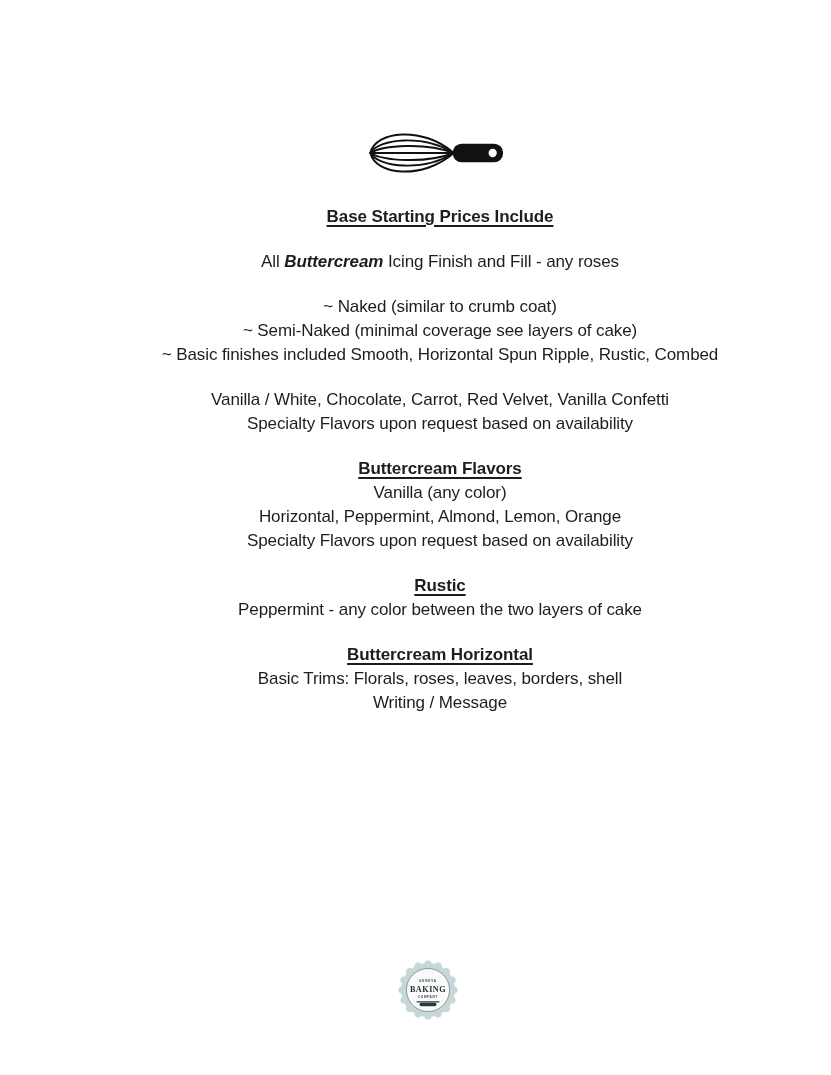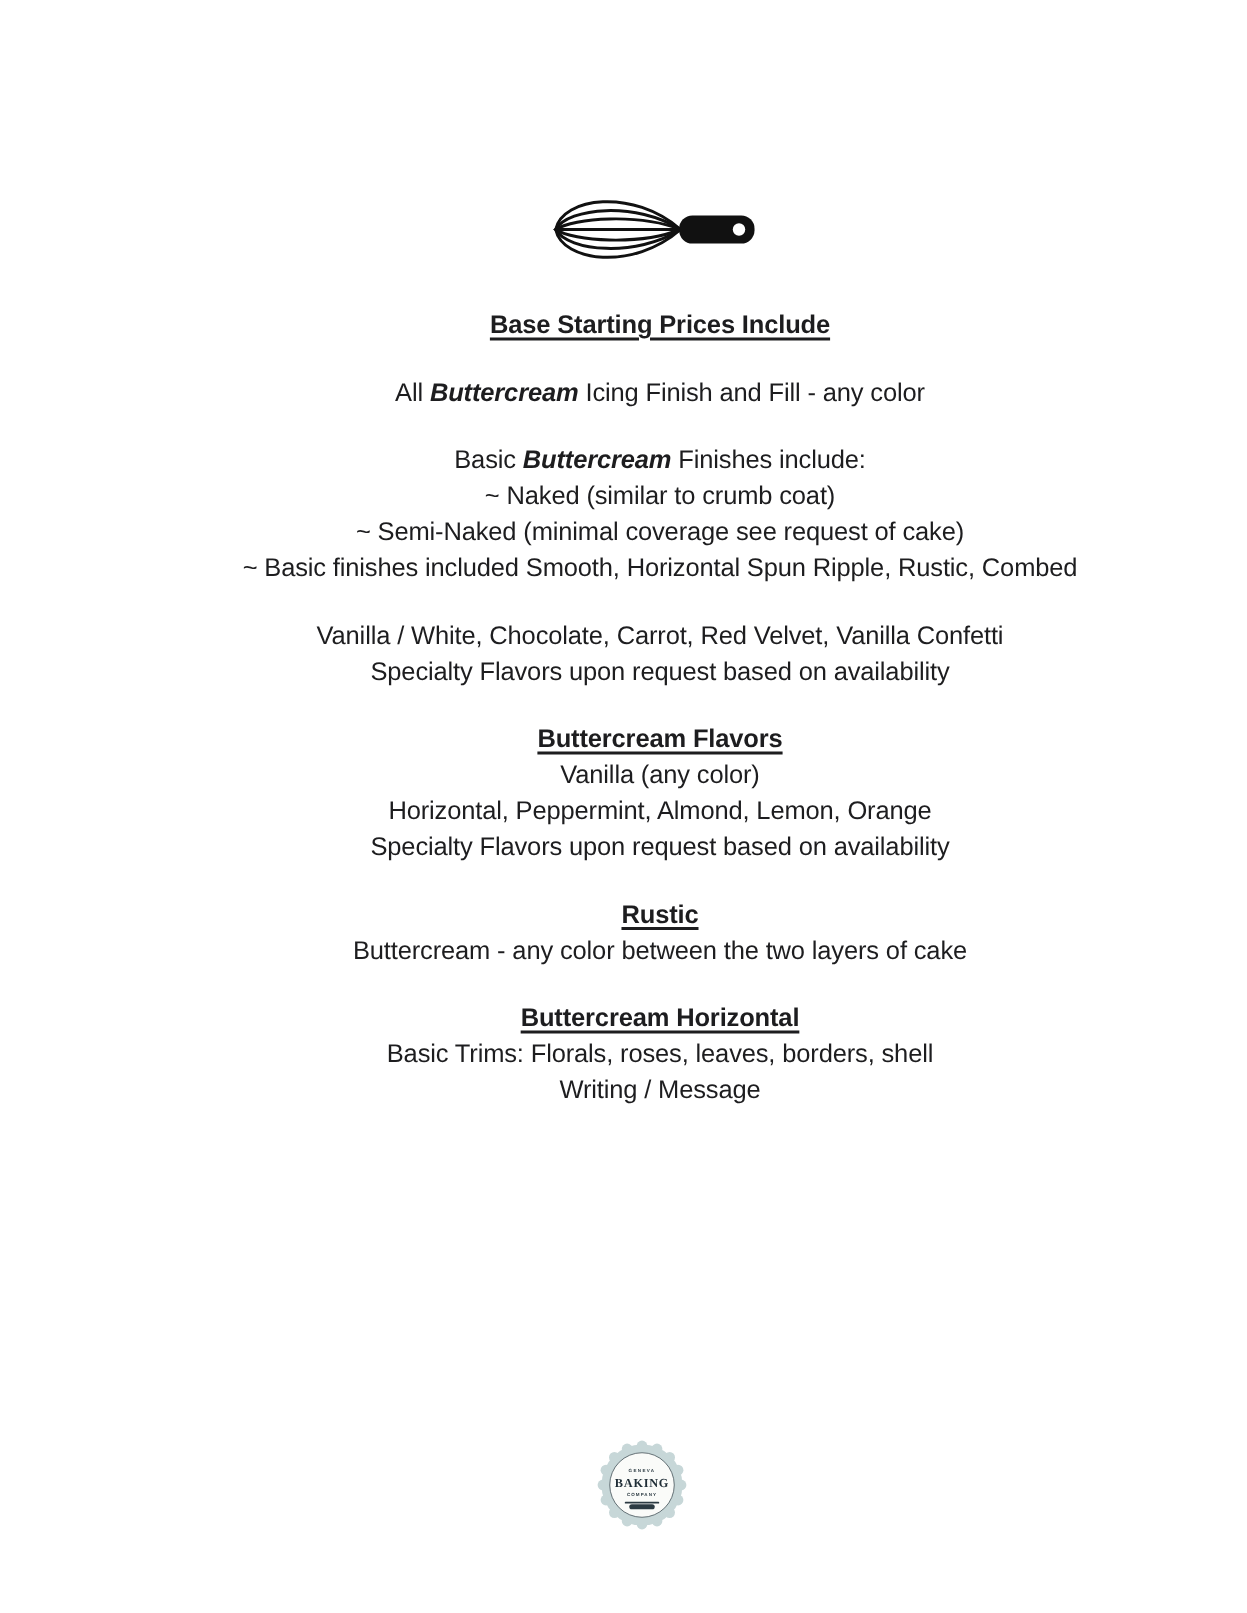--- a/index.html
+++ b/index.html
@@ -82,41 +82,40 @@
       <rect x="87" y="14.5" width="51" height="19" rx="9" fill="#111111"></rect>
       <circle cx="127.5" cy="24" r="4.2" fill="#ffffff"></circle>
     </svg>
   </div>
 
   <main class="content">
       <div class="group">
         <div class="heading">Base Starting Prices Include</div>
       </div>
       <div class="group">
-        <div class="line"><span>All </span><span class="em">Buttercream</span><span> Icing Finish and Fill - any color</span></div>
+        <div class="line"><span>All </span><span class="em">Buttercream</span><span> Icing Finish and Fill - any roses</span></div>
       </div>
       <div class="group">
-        <div class="line"><span>Basic </span><span class="em">Buttercream</span><span> Finishes include:</span></div>
         <div class="line"><span>~ Naked (similar to crumb coat)</span></div>
-        <div class="line"><span>~ Semi-Naked (minimal coverage see request of cake)</span></div>
+        <div class="line"><span>~ Semi-Naked (minimal coverage see layers of cake)</span></div>
         <div class="line"><span>~ Basic finishes included Smooth, Horizontal Spun Ripple, Rustic, Combed</span></div>
       </div>
       <div class="group">
         <div class="line"><span>Vanilla / White, Chocolate, Carrot, Red Velvet, Vanilla Confetti</span></div>
         <div class="line"><span>Specialty Flavors upon request based on availability</span></div>
       </div>
       <div class="group">
         <div class="heading">Buttercream Flavors</div>
         <div class="line"><span>Vanilla (any color)</span></div>
         <div class="line"><span>Horizontal, Peppermint, Almond, Lemon, Orange</span></div>
         <div class="line"><span>Specialty Flavors upon request based on availability</span></div>
       </div>
       <div class="group">
         <div class="heading">Rustic</div>
-        <div class="line"><span>Buttercream - any color between the two layers of cake</span></div>
+        <div class="line"><span>Peppermint - any color between the two layers of cake</span></div>
       </div>
       <div class="group">
         <div class="heading">Buttercream Horizontal</div>
         <div class="line"><span>Basic Trims: Florals, roses, leaves, borders, shell</span></div>
         <div class="line"><span>Writing / Message</span></div>
       </div>
     </main>
 
   <div class="logo-wrap">
     <svg viewBox="0 0 60 60" xmlns="http://www.w3.org/2000/svg" aria-hidden="true">

